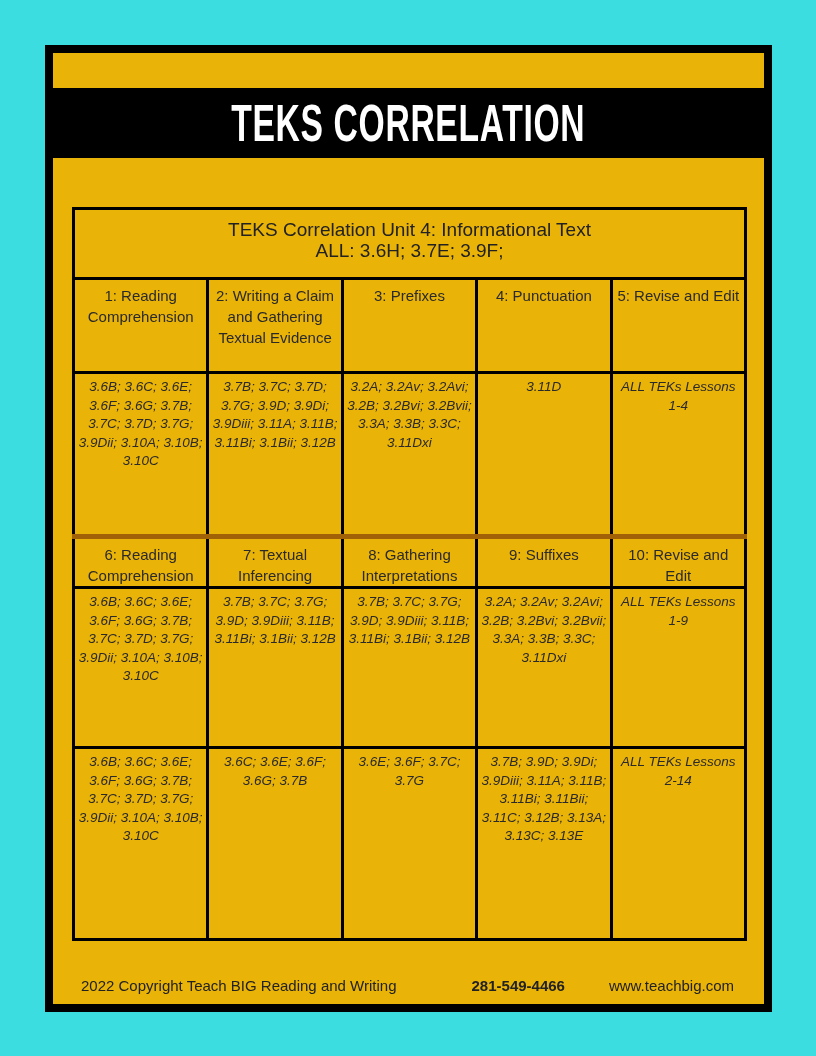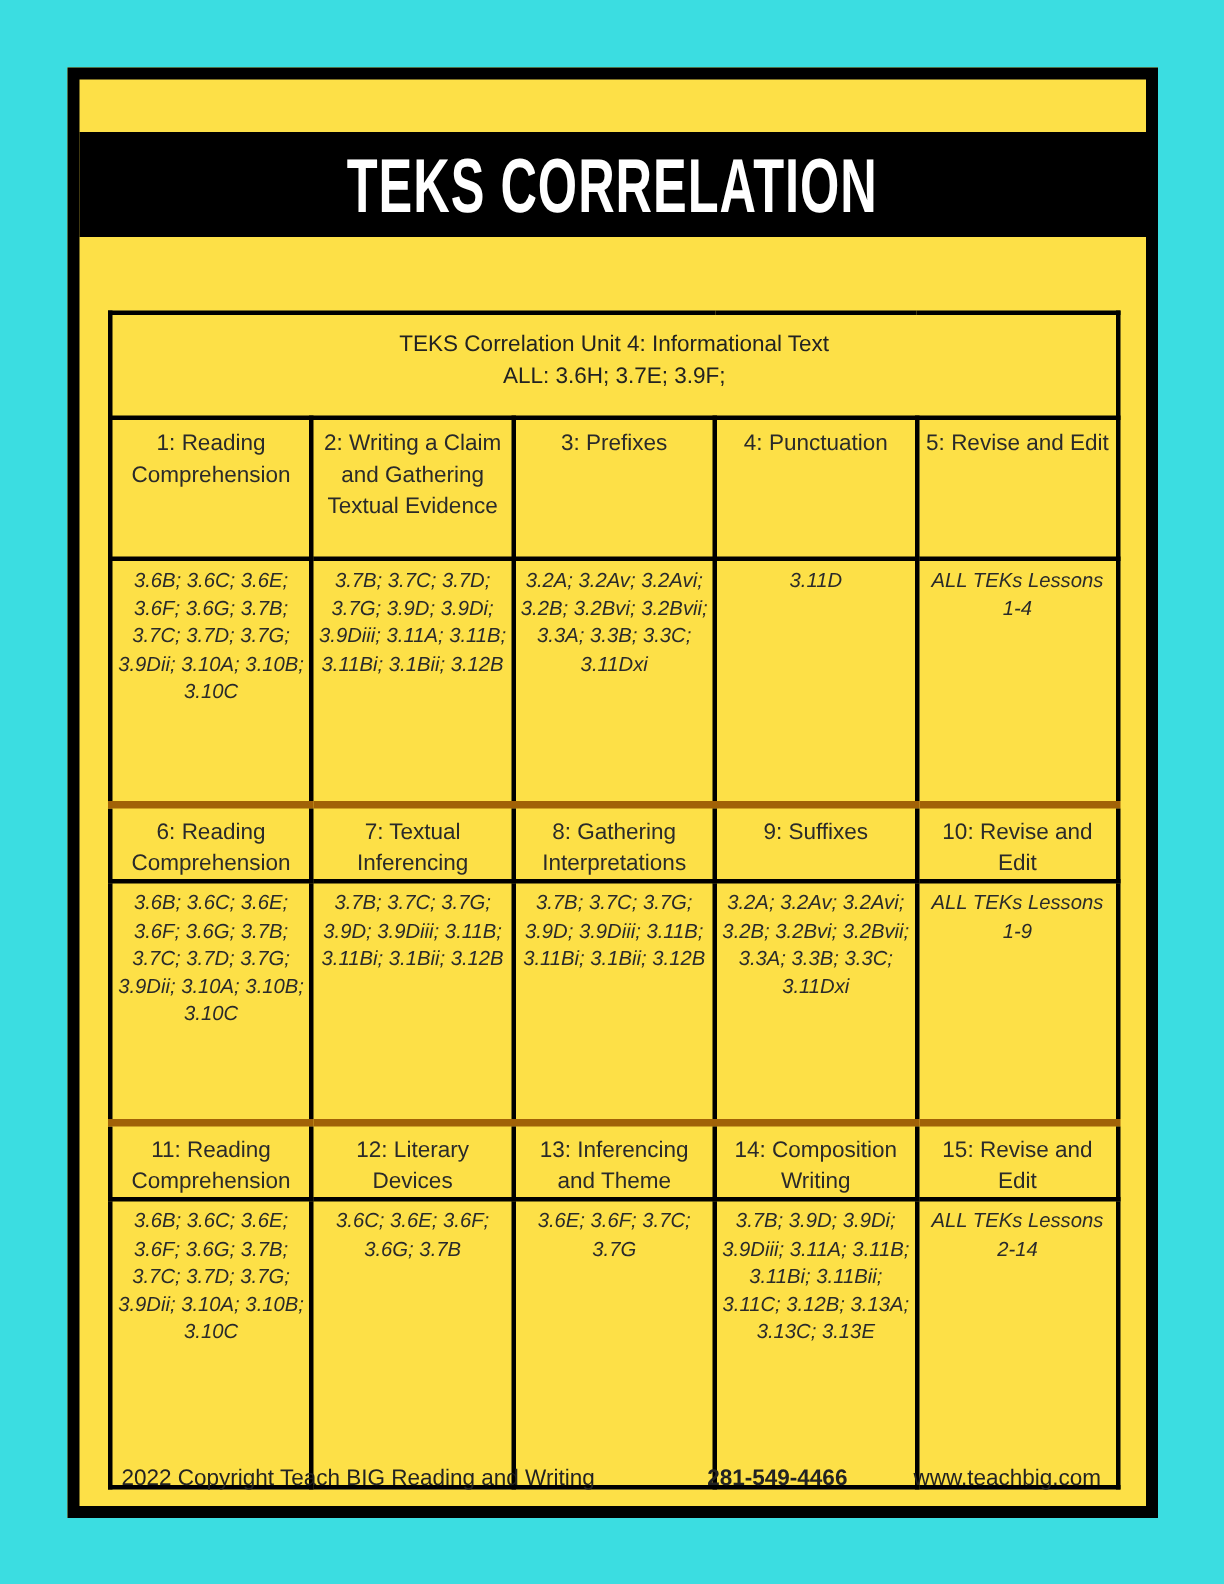--- a/index.html
+++ b/index.html
@@ -11,21 +11,21 @@
     font-family: "Liberation Sans", sans-serif;
     overflow: hidden;
   }
   .page {
     position: absolute;
     left: 45px;
     top: 45px;
     width: 727px;
     height: 967px;
     box-sizing: border-box;
-    background: #fde047;
+    background: #eab308;
     border: 8px solid #000000;
   }
   .banner {
     margin-top: 35px;
     height: 70px;
     background: #000000;
     display: flex;
     align-items: center;
     justify-content: center;
     overflow: hidden;
@@ -50,21 +50,21 @@
   .teks-table td, .teks-table th {
     border: 3px solid #000000;
     vertical-align: top;
     text-align: center;
     overflow: hidden;
   }
   .title-cell {
     height: 57px;
     border-bottom: 4px solid #000000;
     padding-top: 9px;
-    font-size: 15px;
+    font-size: 19px;
     line-height: 21px;
     color: #222222;
   }
   .head-cell {
     font-weight: normal;
     font-size: 15px;
     line-height: 21px;
     padding: 5px 2px 0 2px;
     color: #2a2a2a;
   }
@@ -136,27 +136,20 @@
         <th class="head-cell">10: Revise and Edit</th>
       </tr>
       <tr class="data-2">
         <td class="data-cell">3.6B; 3.6C; 3.6E; 3.6F;  3.6G; 3.7B; 3.7C; 3.7D; 3.7G; 3.9Dii; 3.10A; 3.10B; 3.10C</td>
         <td class="data-cell">3.7B; 3.7C; 3.7G; 3.9D;  3.9Diii; 3.11B; 3.11Bi; 3.1Bii; 3.12B</td>
         <td class="data-cell">3.7B; 3.7C; 3.7G; 3.9D; 3.9Diii; 3.11B; 3.11Bi; 3.1Bii; 3.12B</td>
         <td class="data-cell">3.2A; 3.2Av; 3.2Avi; 3.2B; 3.2Bvi; 3.2Bvii; 3.3A; 3.3B; 3.3C; 3.11Dxi</td>
         <td class="data-cell">ALL TEKs Lessons 1-9</td>
       </tr>
 
-      <tr class="sec-next">
-        <th class="head-cell">11: Reading Comprehension</th>
-        <th class="head-cell">12: Literary Devices</th>
-        <th class="head-cell">13: Inferencing and Theme</th>
-        <th class="head-cell">14: Composition Writing</th>
-        <th class="head-cell">15: Revise and Edit</th>
-      </tr>
       <tr class="data-3">
         <td class="data-cell">3.6B; 3.6C; 3.6E; 3.6F;  3.6G; 3.7B; 3.7C; 3.7D; 3.7G; 3.9Dii; 3.10A; 3.10B; 3.10C</td>
         <td class="data-cell">3.6C; 3.6E; 3.6F; 3.6G; 3.7B</td>
         <td class="data-cell">3.6E; 3.6F; 3.7C; 3.7G</td>
         <td class="data-cell">3.7B; 3.9D; 3.9Di; 3.9Diii; 3.11A; 3.11B; 3.11Bi; 3.11Bii; 3.11C; 3.12B; 3.13A; 3.13C; 3.13E</td>
         <td class="data-cell">ALL TEKs Lessons 2-14</td>
       </tr>
     </tbody>
   </table>
 

